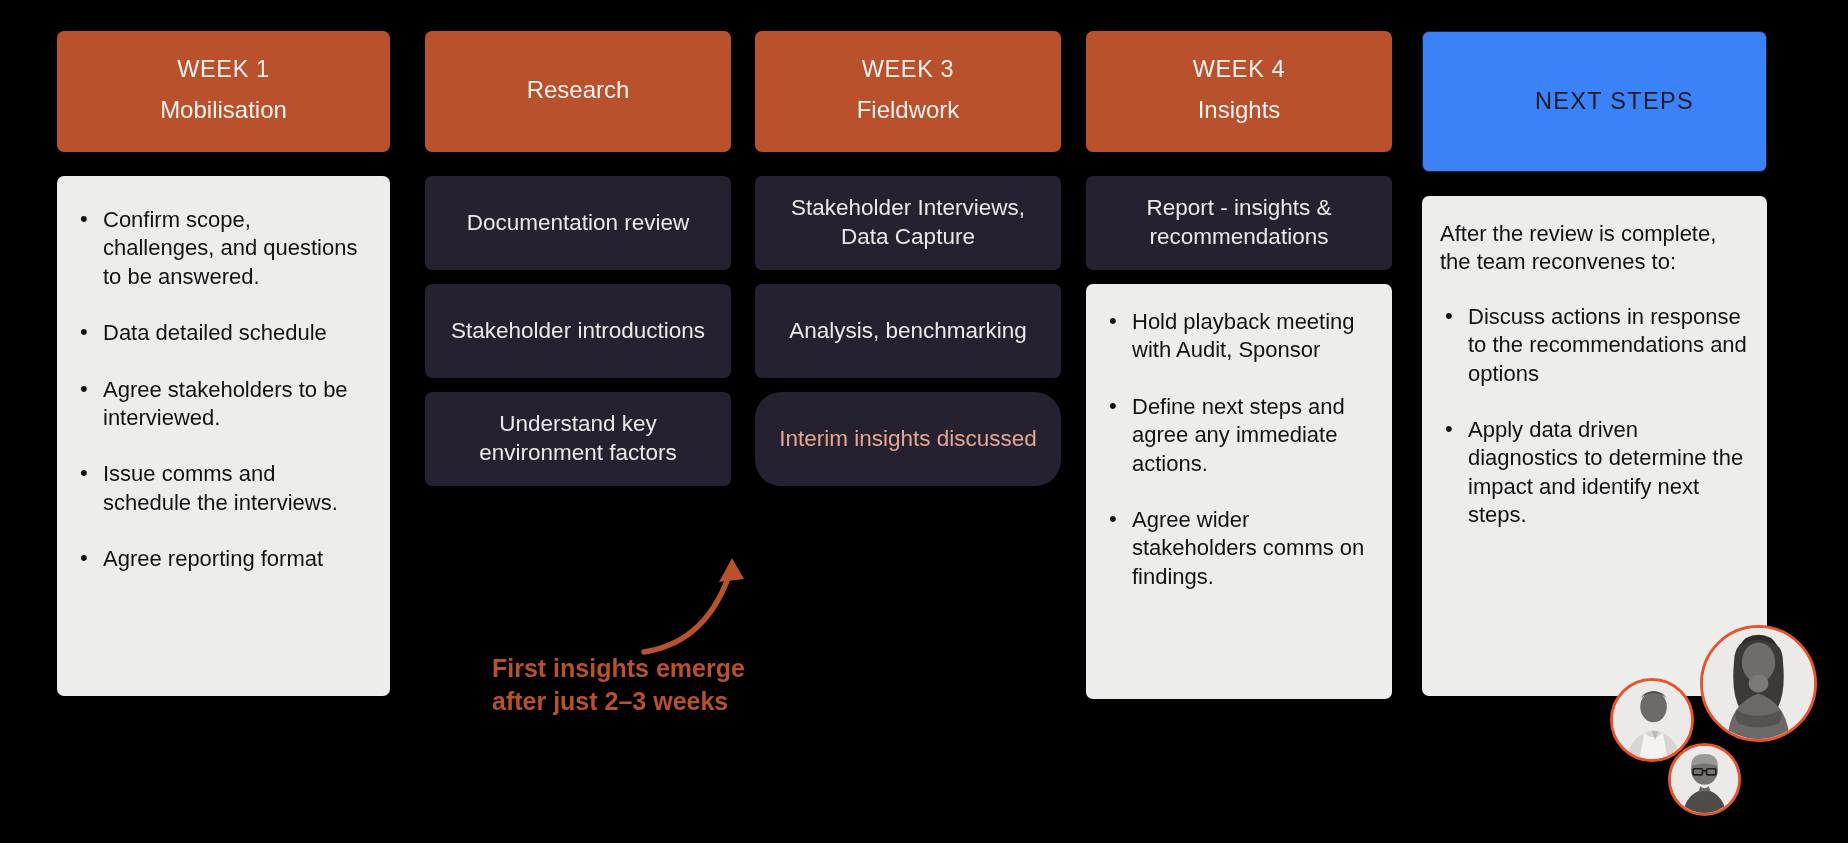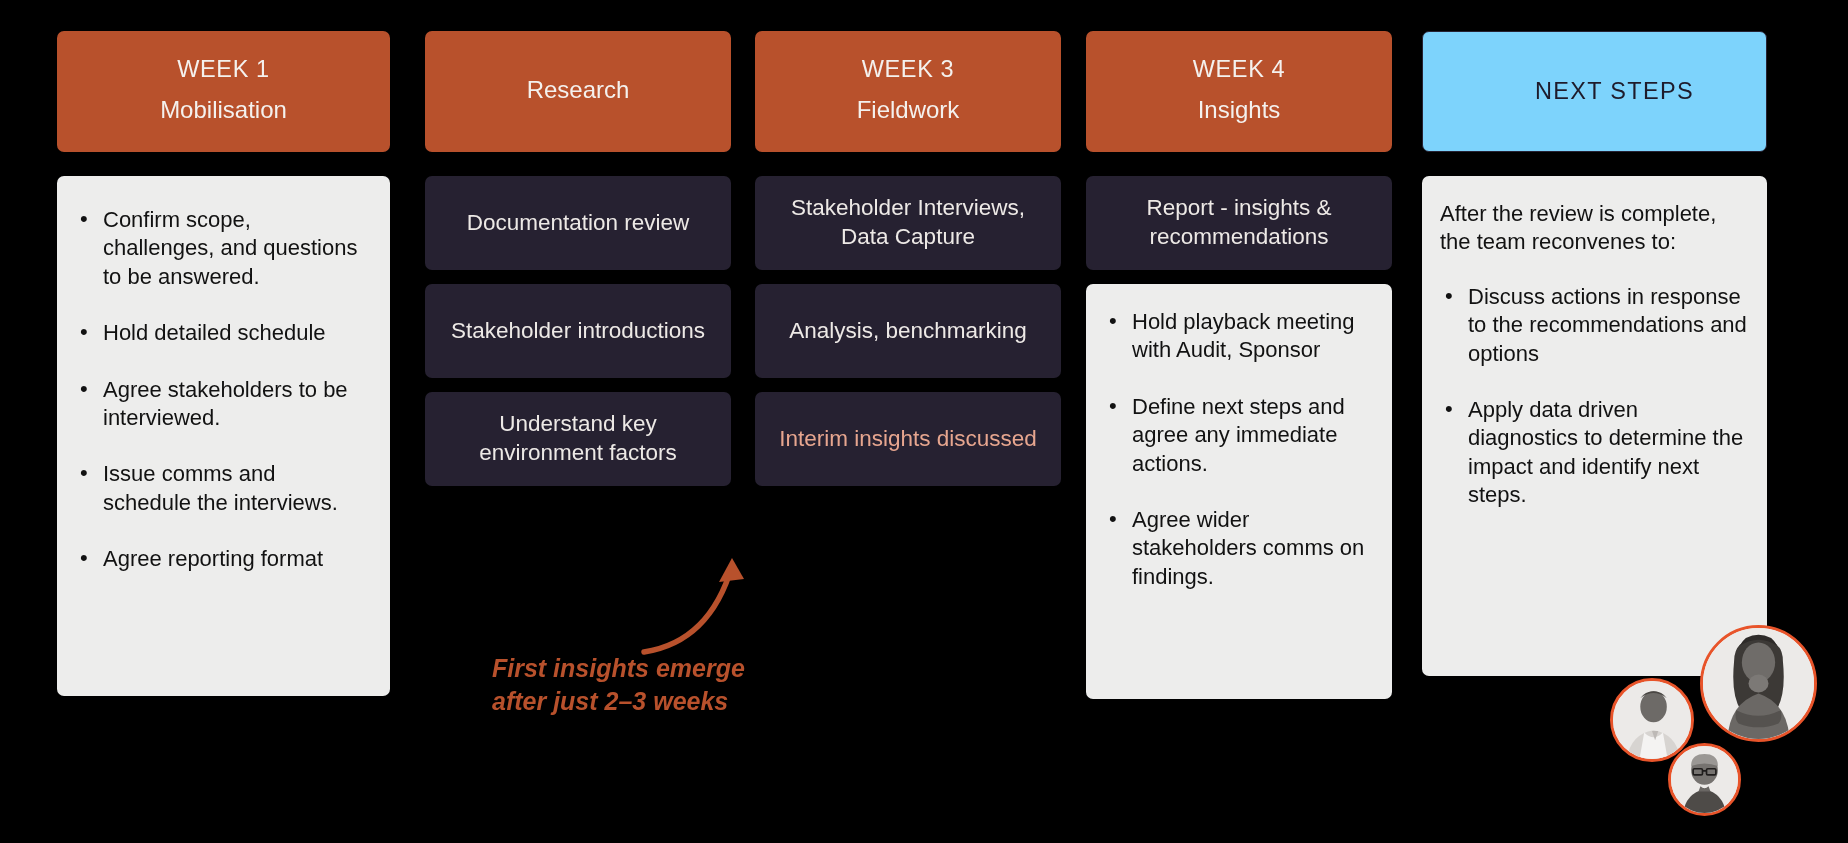--- a/index.html
+++ b/index.html
@@ -43,24 +43,24 @@
   .hdr .week {
     font-size: 23.5px;
     letter-spacing: 0.6px;
     font-weight: 400;
   }
   .hdr .sub {
     font-size: 24px;
     font-weight: 400;
   }
   .hdr-ghost {
-    background: #7dd3fc;
+    background: #3b82f6;
     border: 1.6px solid #262233;
     border-radius: 7px;
-    height: 121px;
+    height: 141px;
     display: flex;
     align-items: center;
     justify-content: center;
     color: #1e1b2b;
     font-size: 23.5px;
     letter-spacing: 1.3px;
     padding-left: 40px;
   }
 
   
@@ -72,21 +72,21 @@
     color: #EDE9E6;
     font-size: 22.5px;
     line-height: 1.28;
     text-align: center;
     display: flex;
     align-items: center;
     justify-content: center;
     padding: 14px 16px;
     min-height: 94px;
   }
-  .card-dark.accent-text { color: #E7A68F; }
+  .card-dark.accent-text { color: #E7A68F; border-radius: 26px; }
 
   .card-light {
     background: #EDEDEC;
     border-radius: 7px;
     color: #121212;
     padding: 30px 24px 24px 18px;
   }
   .card-light.narrow-pad { padding: 24px 20px 18px 18px; }
 
   .card-light ul { list-style: none; }
@@ -122,21 +122,20 @@
   .annot {
     position: absolute;
     left: 492px;
     top: 652px;
     width: 330px;
     color: #B8512C;
     font-size: 25px;
     font-weight: bold;
     line-height: 1.30;
     text-align: left;
-    font-style: italic;
   }
   .arrow-svg {
     position: absolute;
     left: 640px;
     top: 548px;
     width: 130px;
     height: 110px;
   }
 
   
@@ -160,21 +159,21 @@
 
   <div class="col col-1">
     <div class="hdr">
       <div class="week">WEEK 1</div>
       <div class="sub">Mobilisation</div>
     </div>
     <div class="stack">
       <div class="card-light">
         <ul>
           <li>Confirm scope, challenges, and questions to be answered.</li>
-          <li>Hold detailed schedule</li>
+          <li>Data detailed schedule</li>
           <li>Agree stakeholders to be interviewed.</li>
           <li>Issue comms and schedule the interviews.</li>
           <li>Agree reporting format</li>
         </ul>
       </div>
     </div>
   </div>
 
   <div class="col col-2">
     <div class="hdr">

